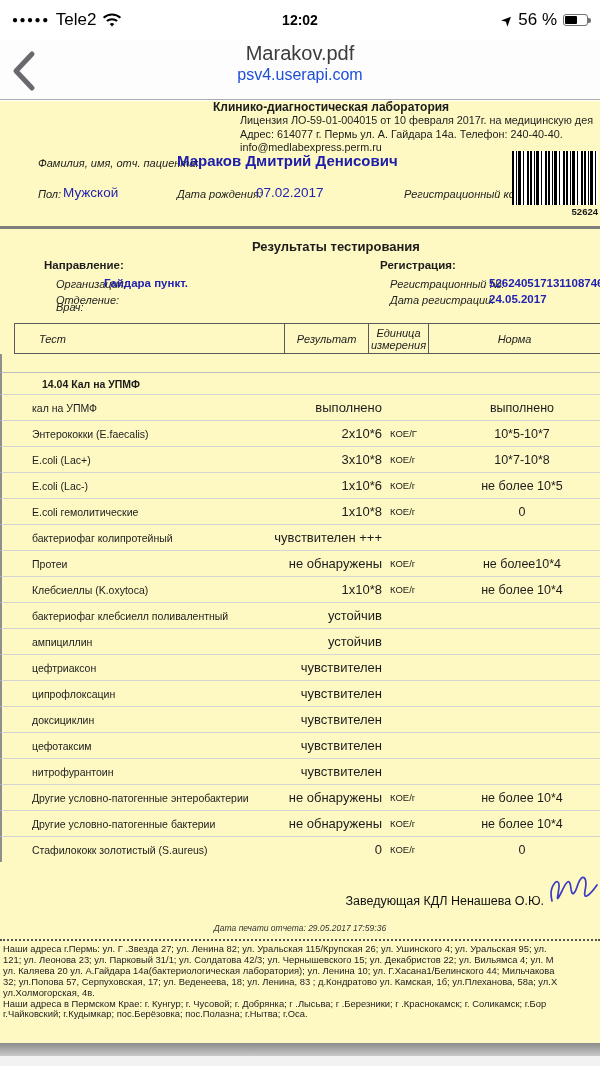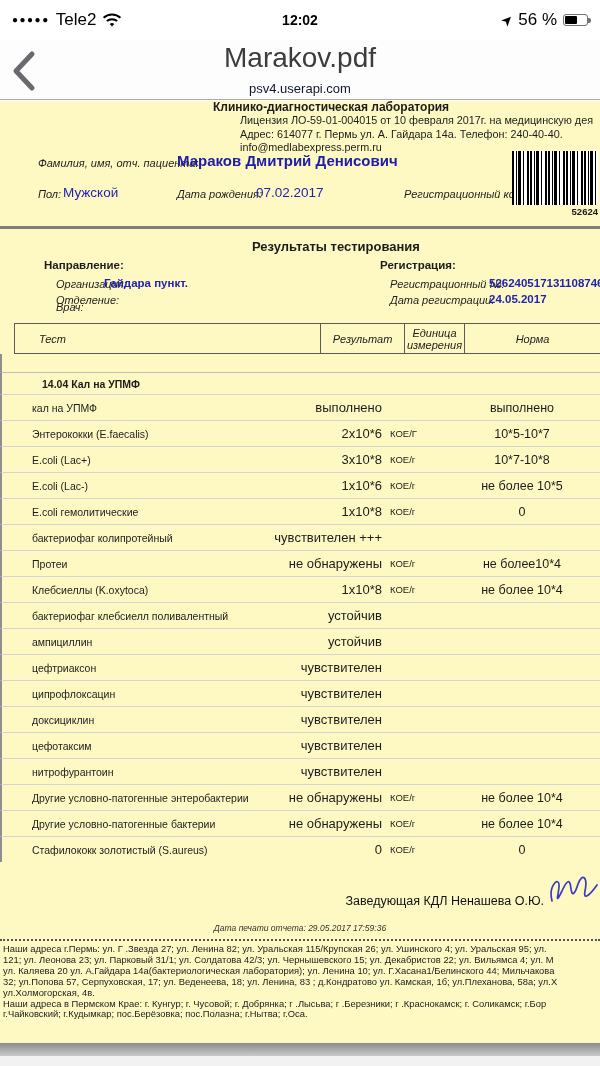--- a/index.html
+++ b/index.html
@@ -23,22 +23,22 @@
   .battery { position:relative; width:25px; height:12px; border:1px solid rgba(0,0,0,.55);
     border-radius:3px; padding:1px; }
   .batt-fill { display:block; height:100%; width:56%; background:#000; border-radius:1px; }
   .batt-nub { position:absolute; right:-4px; top:3px; width:3px; height:5px;
     background:rgba(0,0,0,.55); border-radius:0 2px 2px 0; }
 
   
   .nav-bar { position:absolute; top:40px; left:0; right:0; height:60px; background:#fdfdfd;
     border-bottom:1px solid #ababab; text-align:center; }
   .back-btn { position:absolute; left:8px; top:10px; width:30px; height:42px; cursor:pointer; }
-  .nav-title { font-size:28px; color:#3c3c3e; padding-top:2px; }
-  .nav-subtitle { font-size:13px; color:#0f172a; margin-top:7px; }
+  .nav-title { font-size:20px; color:#3c3c3e; padding-top:2px; }
+  .nav-subtitle { font-size:16px; color:#1d4ed8; margin-top:1px; }
 
   
   .pdf { position:absolute; top:101px; left:0; width:600px; height:942px; background:#fef9c3;
     color:#1c1c1c; overflow:hidden; }
   .abs { position:absolute; white-space:nowrap; }
   .blue { color:#2222b2; }
 
   .lab-title { left:213px; top:-1px; font-size:12px; font-weight:700; }
   .lab-lines { left:240px; top:13px; font-size:10.8px; line-height:13.6px; }
 
@@ -73,21 +73,21 @@
 
   
   .rtable { position:absolute; left:0; right:0; top:222px; }
   .thead { display:flex; margin-left:14px; margin-right:-1px; height:31px;
     border:1px solid #5a5a5a; font-size:11px; font-style:italic; align-items:center; }
   .thead .c-test { flex:1; padding-left:24px; text-align:left; }
   .thead .c-result { width:84px; text-align:center; border-left:1px solid #5a5a5a; align-self:stretch;
     display:flex; align-items:center; justify-content:center; }
   .thead .c-unit { width:60px; text-align:center; border-left:1px solid #5a5a5a; align-self:stretch;
     display:flex; align-items:center; justify-content:center; white-space:normal; line-height:12px; }
-  .thead .c-norm { width:136px; text-align:center; border-left:1px solid #5a5a5a; align-self:stretch;
+  .thead .c-norm { width:172px; text-align:center; border-left:1px solid #5a5a5a; align-self:stretch;
     display:flex; align-items:center; justify-content:center; }
   .tbody { }
   .trow { display:flex; align-items:center; height:26px;
     border-left:2px solid #8f8f8f; border-top:1px solid #d4d4d4; }
   .trow.empty { height:18px; border-top:none; }
   .trow.section { height:22px; border-top:1px solid #bdbdbd; font-weight:700; font-size:11px; }
   .trow.section .cell-test { padding-left:40px; }
   .cell-test { flex:1; font-size:10.5px; padding-left:30px; overflow:hidden; white-space:nowrap; }
   .cell-result { width:130px; font-size:13px; text-align:right; white-space:nowrap; }
   .cell-unit { width:62px; font-size:9.5px; padding-left:8px; white-space:nowrap; }

